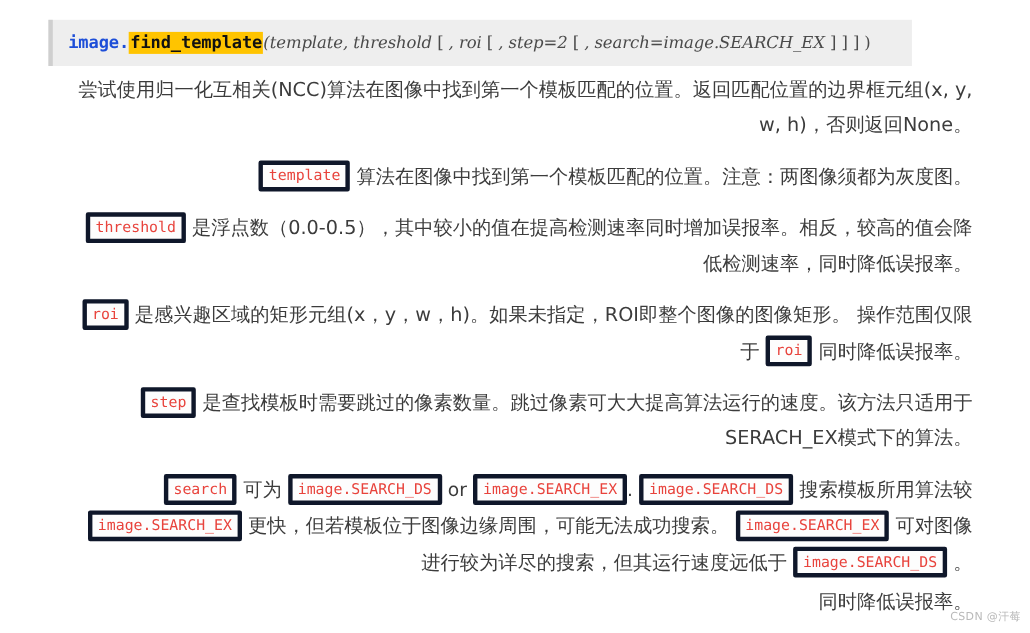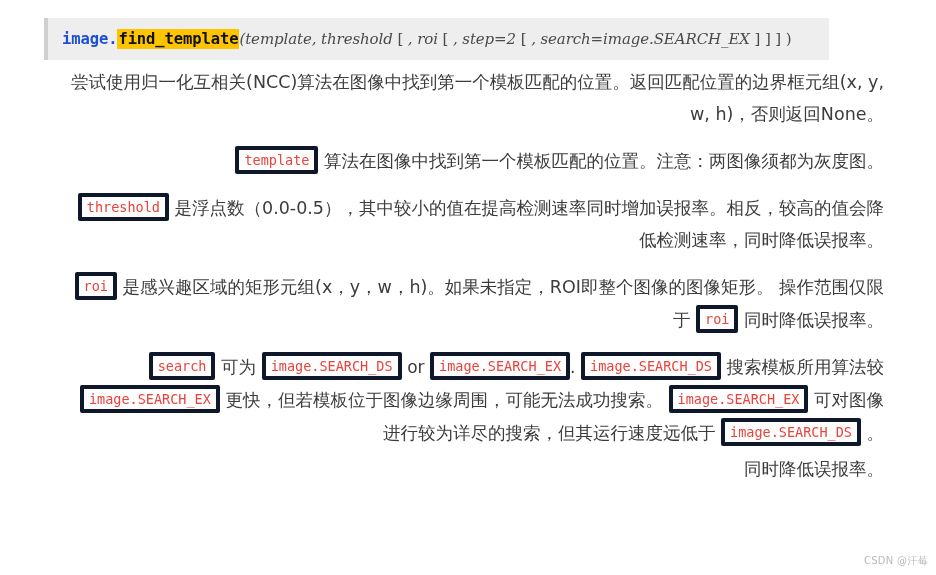--- a/index.html
+++ b/index.html
@@ -127,20 +127,21 @@
   <div class="body">
 
     <p class="para">尝试使用归一化互相关(NCC)算法在图像中找到第一个模板匹配的位置。返回匹配位置的边界框元组(x, y, w, h)，否则返回None。</p>
 
     <p class="para indent"><code class="inl">template</code> <span>算法在图像中找到第一个模板匹配的位置。注意：两图像须都为灰度图。</span></p>
 
     <p class="para indent"><code class="inl">threshold</code> <span>是浮点数（0.0-0.5），其中较小的值在提高检测速率同时增加误报率。相反，较高的值会降低检测速率，同时降低误报率。</span></p>
 
     <p class="para indent"><code class="inl">roi</code> <span>是感兴趣区域的矩形元组(x，y，w，h)。如果未指定，ROI即整个图像的图像矩形。 操作范围仅限于</span> <code class="inl">roi</code> <span>同时降低误报率。</span></p>
 
+    <p class="para indent"><code class="inl">step</code> <span>是查找模板时需要跳过的像素数量。跳过像素可大大提高算法运行的速度。该方法只适用于SERACH_EX模式下的算法。</span></p>
 
     <p class="para indent tight"><code class="inl">search</code> <span>可为</span> <code class="inl">image.SEARCH_DS</code> <span class="op">or</span> <code class="inl">image.SEARCH_EX</code><span class="op">.</span> <code class="inl">image.SEARCH_DS</code> <span>搜索模板所用算法较</span> <code class="inl">image.SEARCH_EX</code> <span>更快，但若模板位于图像边缘周围，可能无法成功搜索。</span> <code class="inl">image.SEARCH_EX</code> <span>可对图像进行较为详尽的搜索，但其运行速度远低于</span> <code class="inl">image.SEARCH_DS</code> <span>。</span></p>
 
     <p class="para indent">同时降低误报率。</p>
 
   </div>
 
   <div class="watermark">CSDN @汗莓</div>
 
 </div>

